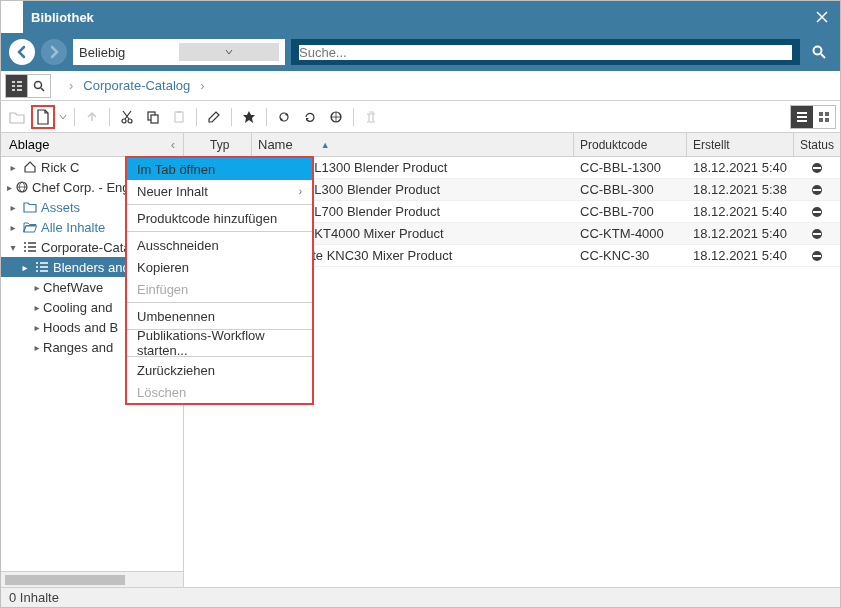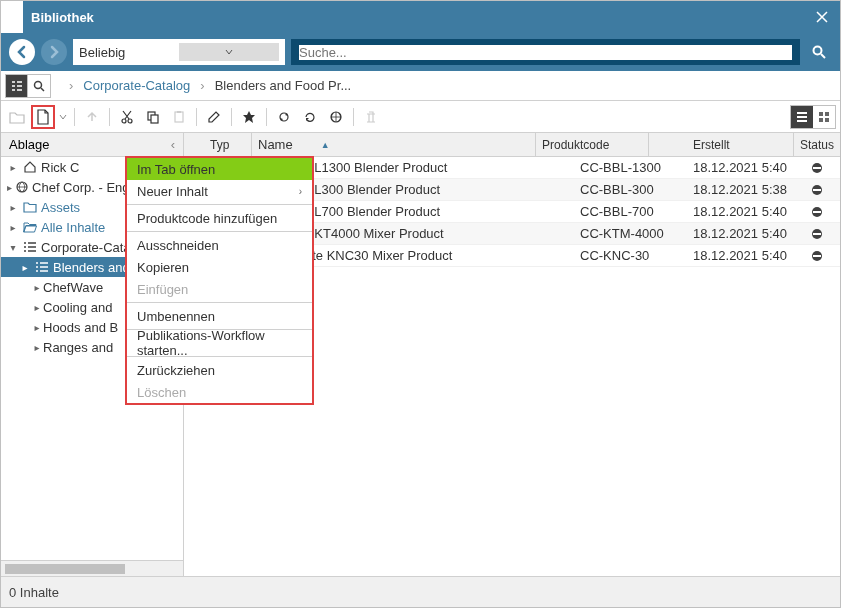--- a/index.html
+++ b/index.html
@@ -47,43 +47,43 @@
 .tree-icon { width: 16px; height: 16px; display: flex; align-items: center; justify-content: center; margin: 0 3px; }
 .indent-1 { padding-left: 18px; }
 .indent-2 { padding-left: 30px; }
 .content { flex: 1; display: flex; flex-direction: column; overflow: hidden; }
 .grid-header { display: flex; background: #f0f0f0; border-bottom: 1px solid #d0d0d0; height: 24px; }
 .gh { padding: 4px 6px; border-right: 1px solid #d0d0d0; font-size: 12px; color: #333; display: flex; align-items: center; overflow: hidden; white-space: nowrap; }
 .gh.icon { width: 20px; padding: 0; justify-content: center; border-right: none; }
 .gh.typ { width: 48px; }
 .gh.name { flex: 1; gap: 24px; }
 .gh.code { width: 113px; }
-.gh.date { width: 107px; margin-left: 38px; }
+.gh.date { width: 107px; }
 .gh.status { width: 46px; border-right: none; }
 .gh .sort { margin-left: 4px; font-size: 9px; color: #3e7ba1; }
 .grid-body { flex: 1; overflow: auto; }
 .gr { display: flex; height: 22px; align-items: center; border-bottom: 1px solid #f0f0f0; }
 .gr:nth-child(even) { background: #f7f7f7; }
 .gc { padding: 0 6px; overflow: hidden; white-space: nowrap; text-overflow: ellipsis; font-size: 13px; color: #333; }
 .gc.icon { width: 20px; padding: 0; display: flex; justify-content: center; }
 .gc.typ { width: 48px; }
 .gc.name { flex: 1; }
 .gc.code { width: 113px; }
 .gc.date { width: 107px; }
 .gc.status { width: 46px; display: flex; justify-content: center; }
 .doc-ico { width: 14px; height: 14px; background: #404040; display: flex; align-items: center; justify-content: center; }
 .context-menu { position: absolute; left: 124px; top: 23px; width: 189px; background: #fff; border: 2px solid #e04040; z-index: 100; font-size: 13px; }
 .cm-item { padding: 4px 10px; display: flex; align-items: center; color: #333; height: 22px; }
-.cm-item.hover { background: #84cc16; }
+.cm-item.hover { background: #0ea5e9; }
 .cm-item.disabled { color: #aaa; }
 .cm-item .cm-arrow { margin-left: auto; font-size: 10px; color: #666; }
 .cm-sep { height: 1px; background: #d0d0d0; margin: 2px 0; }
 .scroll-h { height: 16px; background: #f0f0f0; border-top: 1px solid #d0d0d0; display: flex; align-items: center; }
 .scroll-thumb { width: 120px; height: 10px; background: #c0c0c0; margin-left: 4px; }
-.statusbar { height: 20px; background: #f0f0f0; border-top: 1px solid #d0d0d0; display: flex; align-items: center; padding: 15px 8px; font-size: 12px; color: #404040; }
+.statusbar { height: 20px; background: #f0f0f0; border-top: 1px solid #d0d0d0; display: flex; align-items: center; padding: 4px 8px; font-size: 12px; color: #404040; }
 svg { display: block; }
 </style>
 </head>
 <body>
 
 <div class="titlebar">
   <span class="title">Bibliothek</span>
   <span class="close">
     <svg width="12" height="12" viewBox="0 0 12 12">
         <path d="M1 1 L11 11 M11 1 L1 11" stroke="#fff" stroke-width="1.5"></path>
@@ -132,21 +132,20 @@
       <svg width="14" height="14" viewBox="0 0 14 14">
           <circle cx="6" cy="6" r="3.5" stroke="#404040" stroke-width="1.5" fill="none"></circle>
           <path d="M9 9 L12 12" stroke="#404040" stroke-width="1.5"></path>
         </svg>
     </div>
   </div>
   <div class="breadcrumb">
     <span class="bc-sep">›</span>
     <span class="bc-item">Corporate-Catalog</span>
     <span class="bc-sep">›</span>
-    <span class="bc-item last">Blenders and Food Pr...</span>
   </div>
 </div>
 
 <div class="toolbar">
   <div class="tb-btn">
       <svg width="16" height="14" viewBox="0 0 16 14">
         <path d="M1 3 h5 l2 2 h7 v8 h-14 z" stroke="#bbb" fill="none" stroke-width="1.2"></path>
       </svg>
     </div>
   <div class="tb-btn hl">

